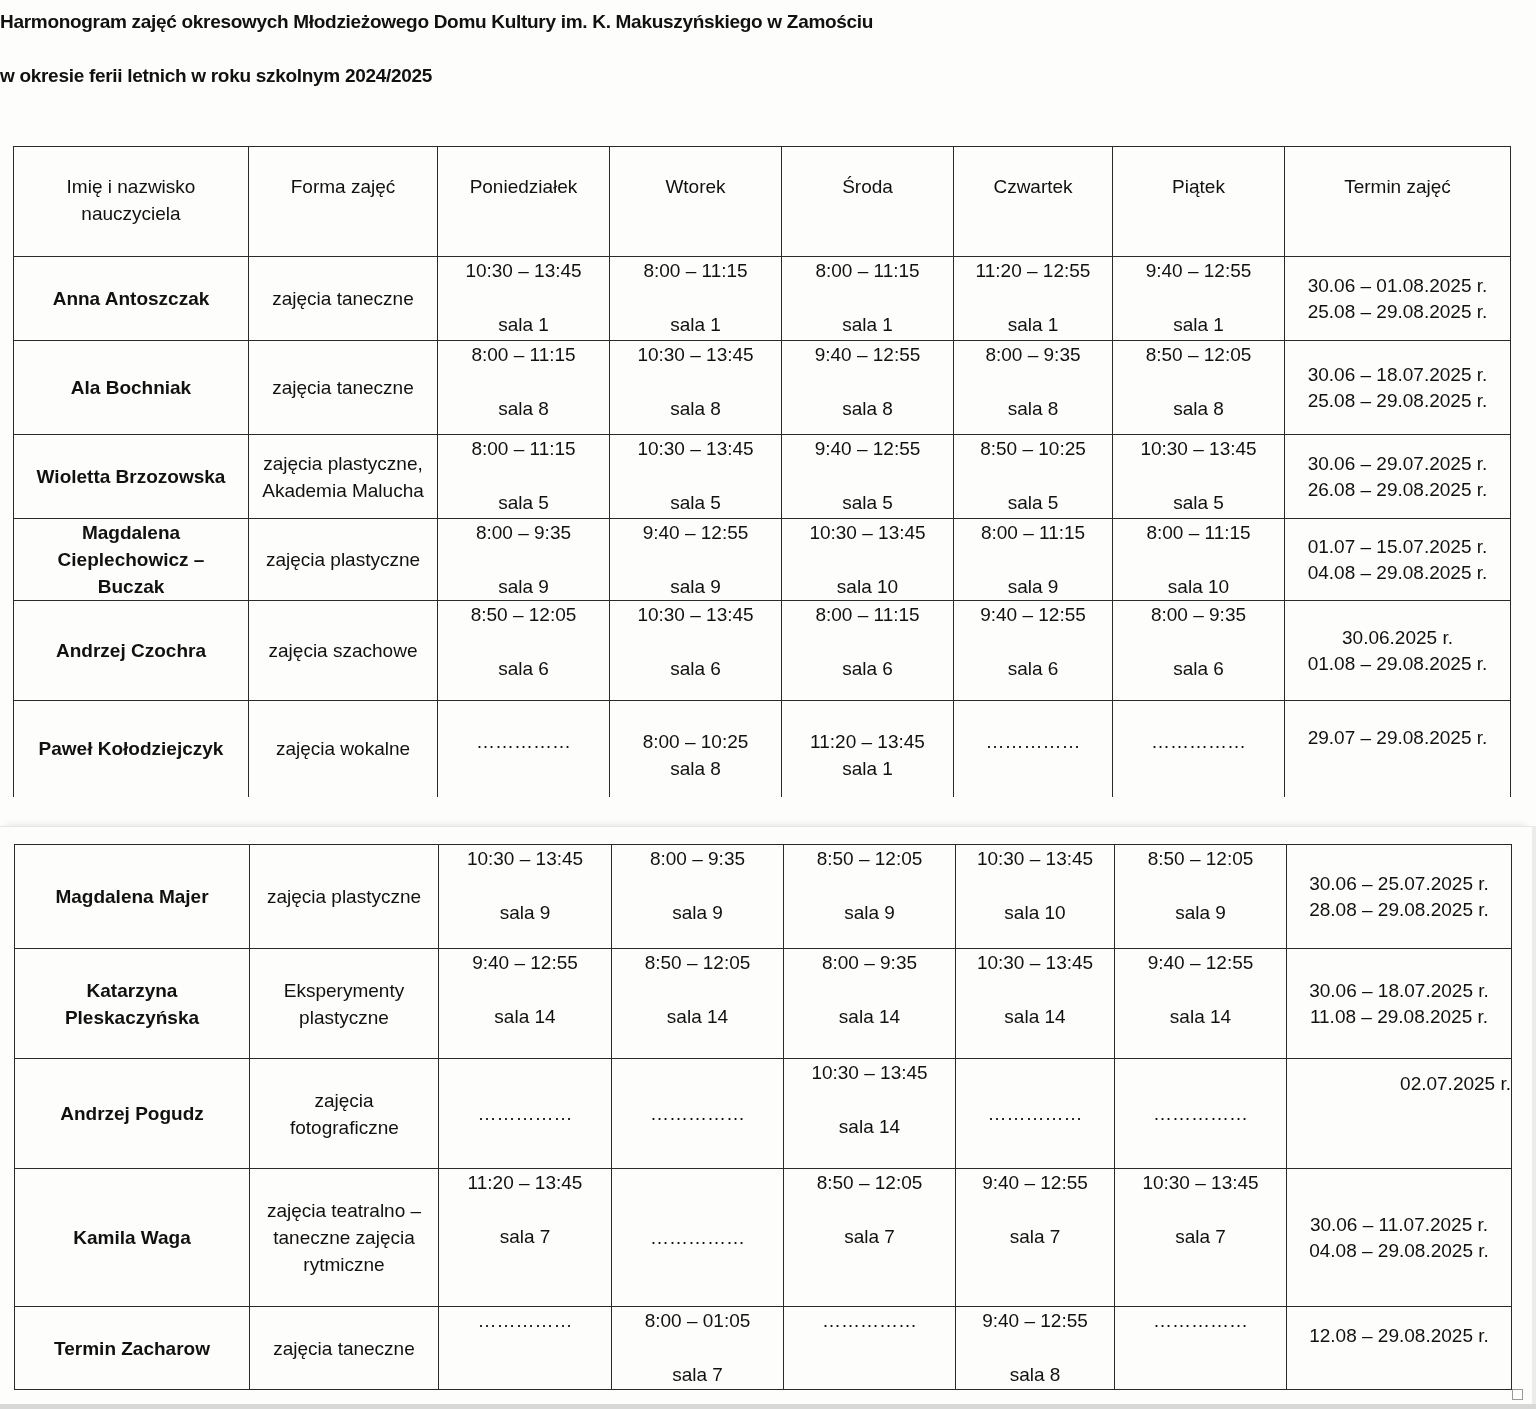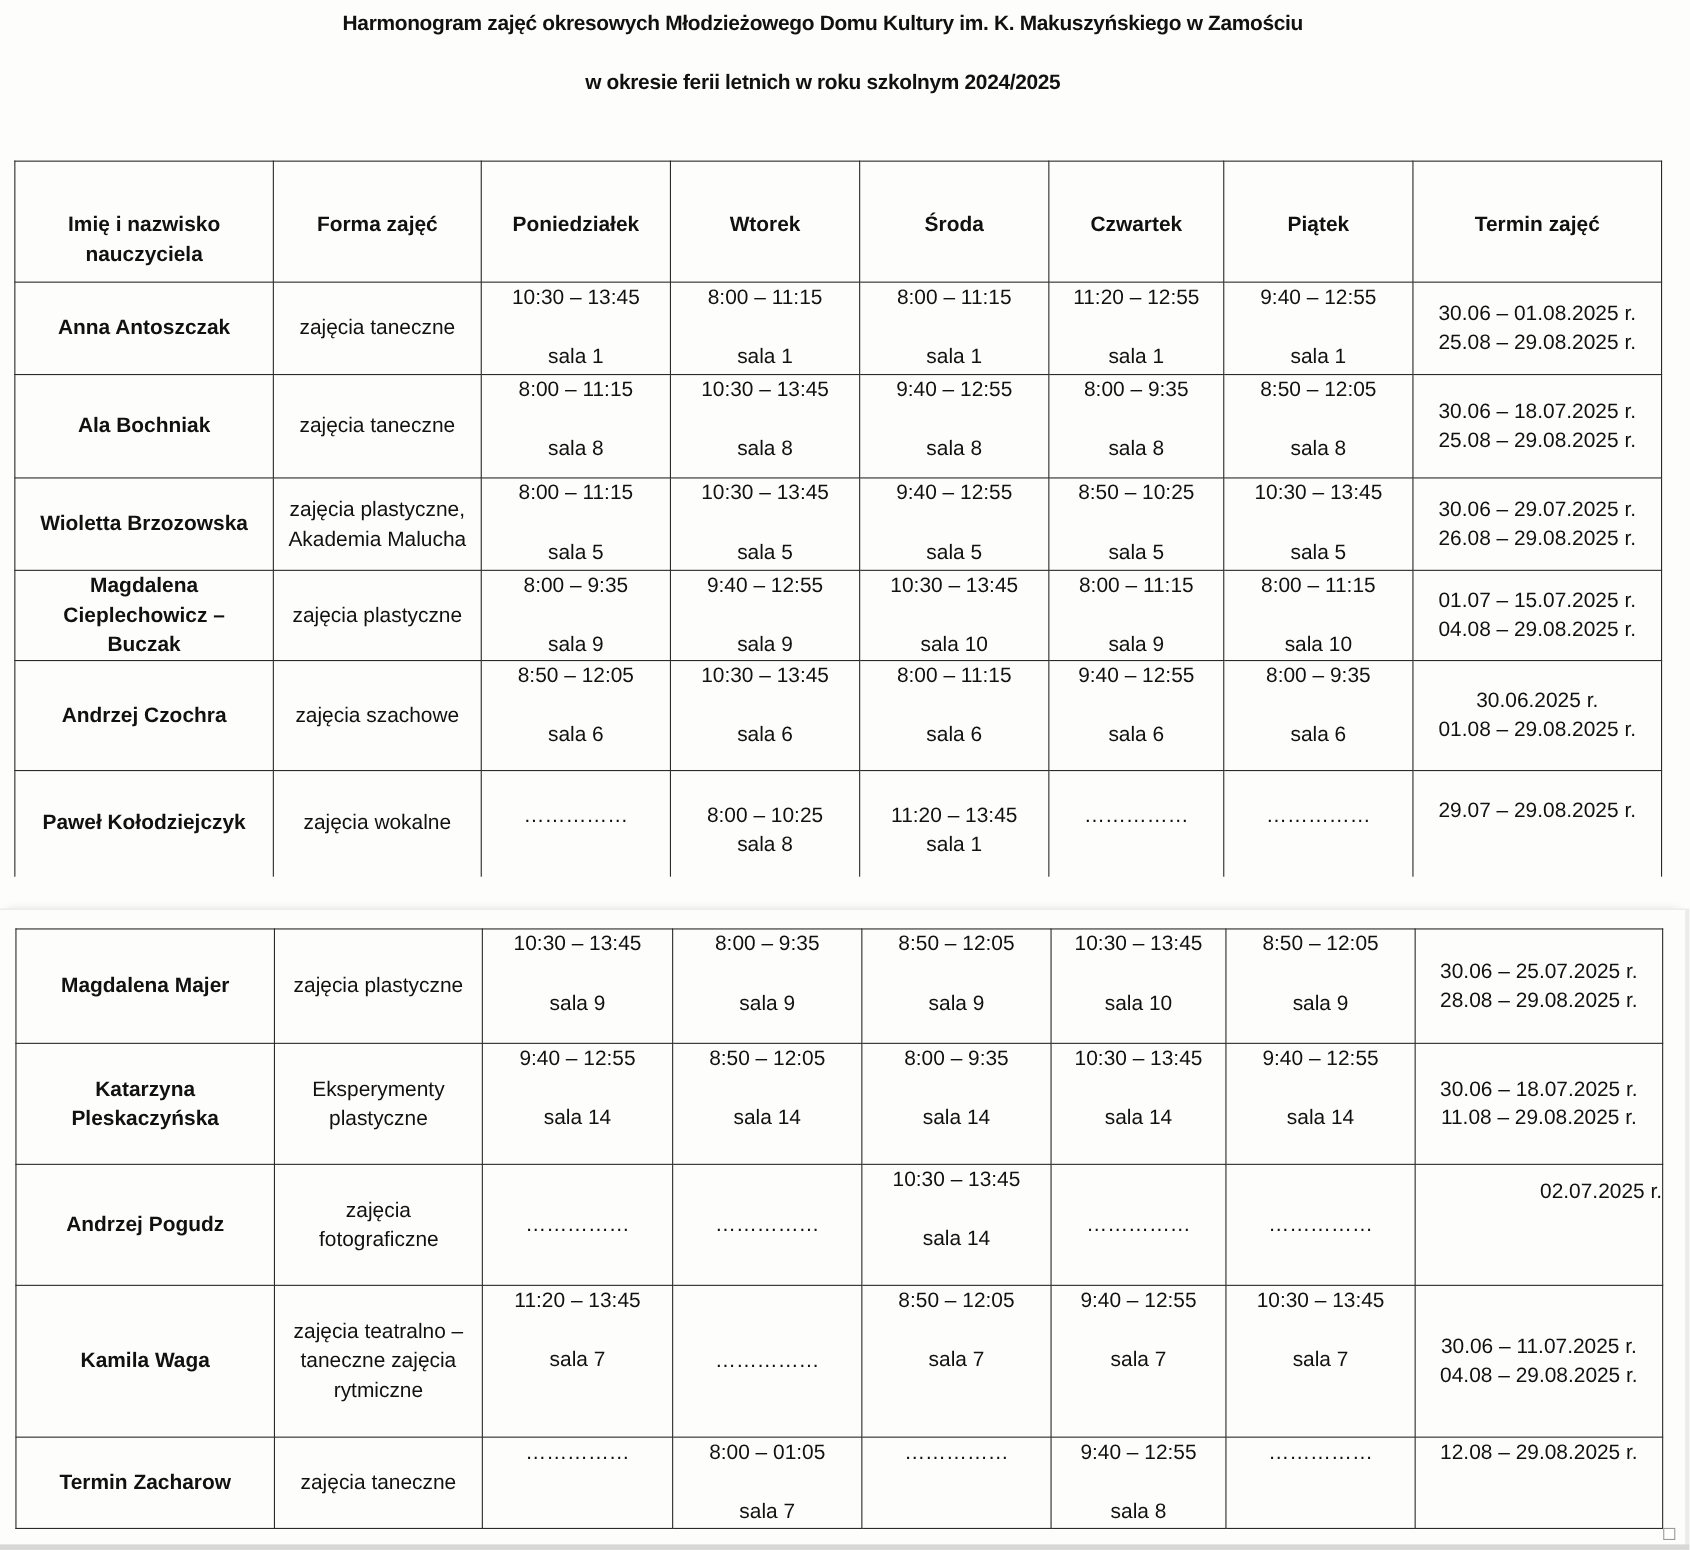--- a/index.html
+++ b/index.html
@@ -22,40 +22,40 @@
   }
   .bottom-strip {
     position: absolute; left: 0; top: 1404px; width: 1536px; height: 5px;
     background: #d8d8d6;
   }
   .right-strip {
     position: absolute; left: 1532px; top: 826px; width: 4px; height: 580px;
     background: #ececea;
   }
   .title {
-    position: absolute; left: 0; width: 1496px; text-align: center;
+    position: absolute; left: 0; width: 1496px; 
     font-weight: bold; font-size: 19px; letter-spacing: -0.3px;
   }
   .title.t1 { top: 11px; }
   .title.t2 { top: 65px; }
   table.sched {
     position: absolute;
     border-collapse: collapse;
     table-layout: fixed;
     font-size: 19px;
   }
   table.sched td, table.sched th {
     border: 1.6px solid #2a2a2a;
     text-align: center;
     vertical-align: top;
     padding: 0;
     line-height: 27px;
     overflow: hidden;
   }
-  table.sched th { font-weight: bold; padding-top: 44px; }
+  table.sched th { font-weight: normal; padding-top: 26px; }
   #table-part-1 { left: 13px; top: 146px; width: 1497px; }
   #table-part-2 { left: 14px; top: 844px; width: 1497px; }
   #table-part-1 tr:last-child td { border-bottom: none; }
   .name { font-weight: bold; vertical-align: middle !important; }
   .form { vertical-align: middle !important; }
   .slot { position: relative; }
   .slot .time { display: block; text-align: center; }
   .slot .room { display: block; }
   .slot.gap .room { margin-top: 27px; }
   .dots { display: block; letter-spacing: 0; }
@@ -400,20 +400,20 @@
         <td style="padding-top: 0px;">
           <span class="dots">……………</span>
         </td>
         <td class="slot gap">
           <span class="time">9:40 – 12:55</span>
           <span class="room">sala 8</span>
         </td>
         <td style="padding-top: 0px;">
           <span class="dots">……………</span>
         </td>
-        <td class="term top-align" style="padding-top: 1px;">
+        <td class="term top-align" style="padding-top: 16px;">
           <span>12.08 – 29.08.2025 r.</span>
         </td>
       </tr>
     </tbody>
 </table>
 
 <div class="resize-handle"></div>
 
 </body></html>

